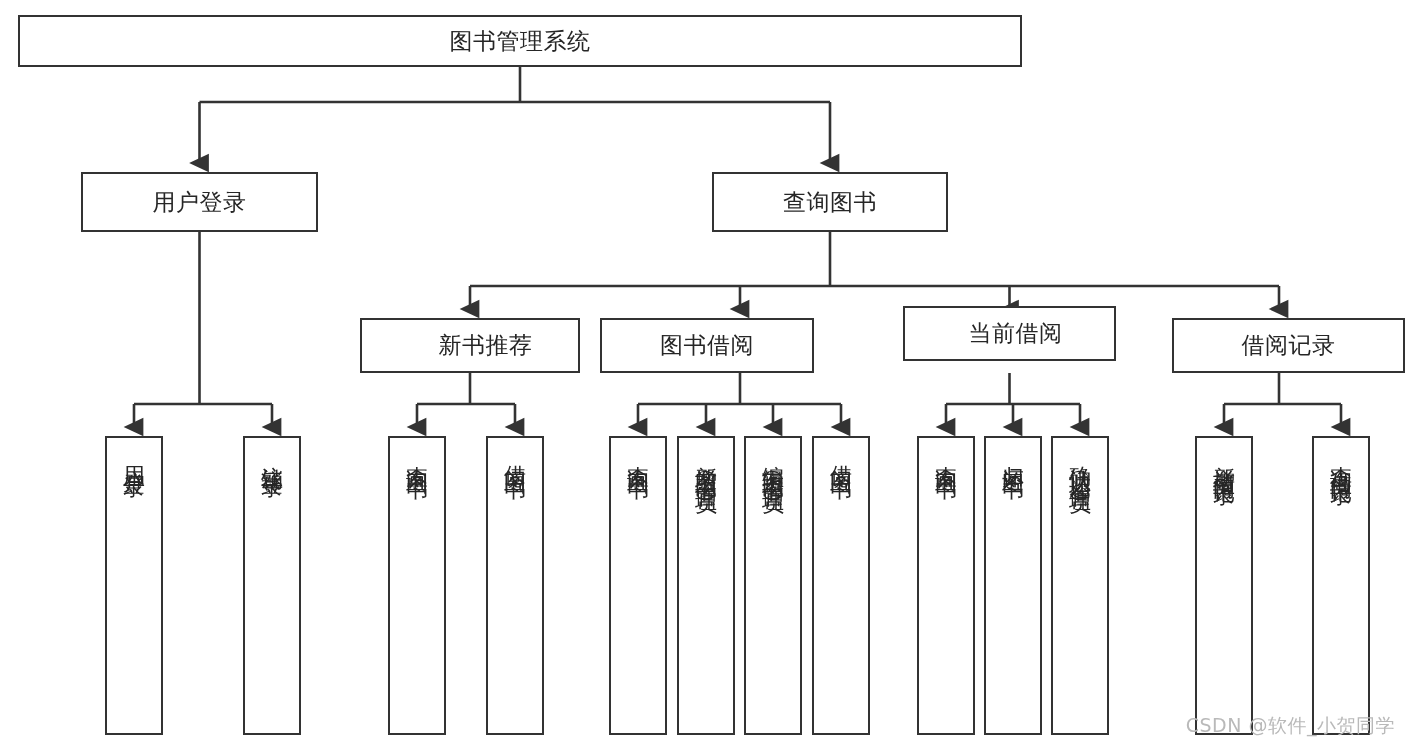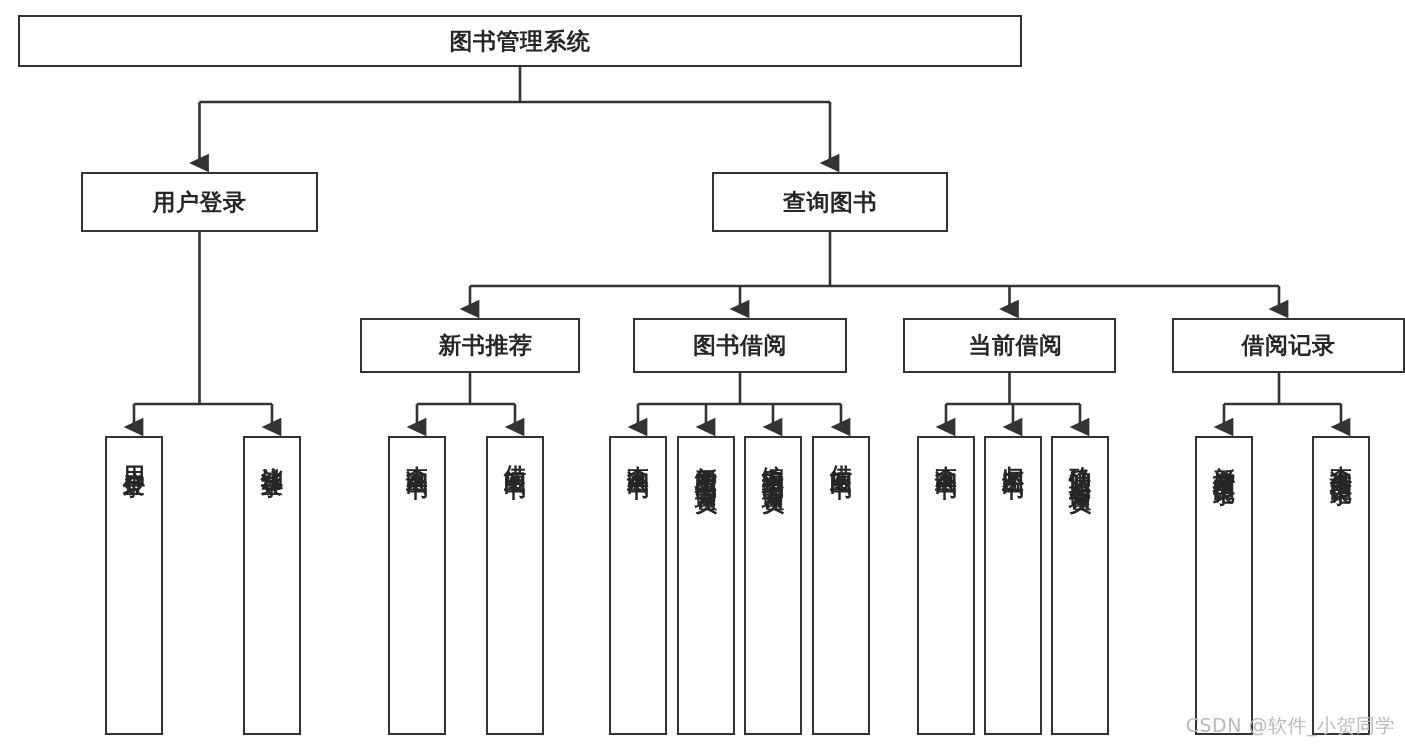--- a/index.html
+++ b/index.html
@@ -34,21 +34,20 @@
     display: flex;
     align-items: center;
     justify-content: center;
     color: #262626;
     z-index: 2;
   }
   .node .label {
     text-align: center;
     line-height: 1.05;
     letter-spacing: 0.5px;
-    font-weight: bold;
   }
   .node.horizontal .label {
     writing-mode: horizontal-tb;
     font-size: 23px;
   }
   .node.vertical {
     align-items: flex-start;
     padding-top: 10px;
   }
   .node.vertical .label {
@@ -122,24 +121,24 @@
       </div>
       <div class="node horizontal" style="left: 81px; top: 172px; width: 237px; height: 60px;">
         <div class="label">用户登录</div>
       </div>
       <div class="node horizontal" style="left: 712px; top: 172px; width: 236px; height: 60px;">
         <div class="label">查询图书</div>
       </div>
       <div class="node horizontal" style="left: 360px; top: 318px; width: 220px; height: 55px; padding-left: 31px;">
         <div class="label">新书推荐</div>
       </div>
-      <div class="node horizontal" style="left: 633px; top: 318px; width: 214px; height: 55px;">
+      <div class="node horizontal" style="left: 600px; top: 318px; width: 214px; height: 55px;">
         <div class="label">图书借阅</div>
       </div>
-      <div class="node horizontal" style="left: 903px; top: 318px; width: 213px; height: 55px; padding-left: 12px;">
+      <div class="node horizontal" style="left: 903px; top: 306px; width: 213px; height: 55px; padding-left: 12px;">
         <div class="label">当前借阅</div>
       </div>
       <div class="node horizontal" style="left: 1172px; top: 318px; width: 233px; height: 55px;">
         <div class="label">借阅记录</div>
       </div>
       <div class="node vertical" style="left: 105px; top: 436px; width: 58px; height: 299px;">
         <div class="label">用户登录</div>
       </div>
       <div class="node vertical" style="left: 243px; top: 436px; width: 58px; height: 299px;">
         <div class="label">注销登录</div>

